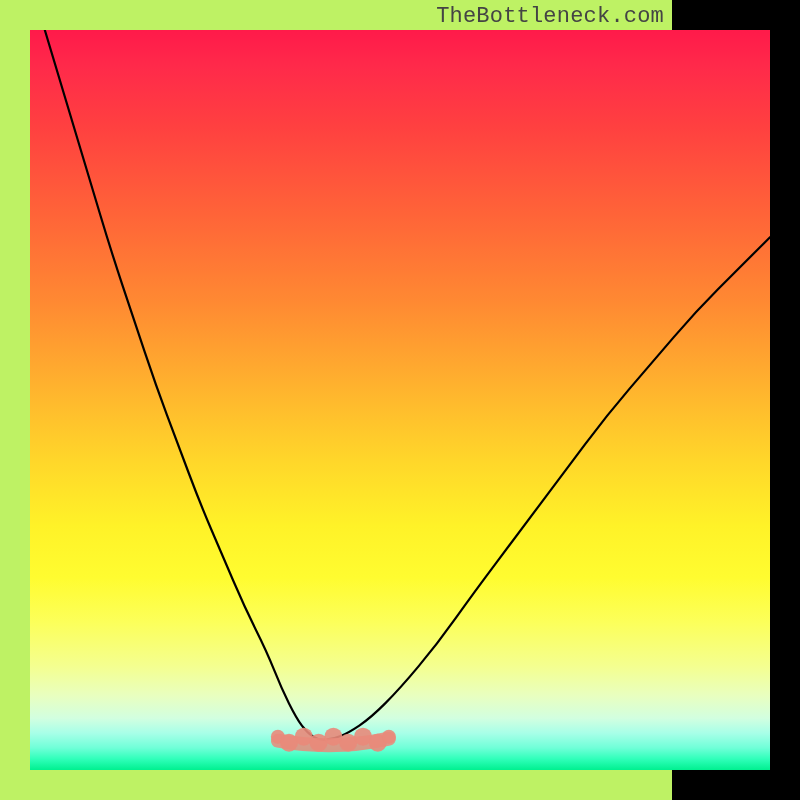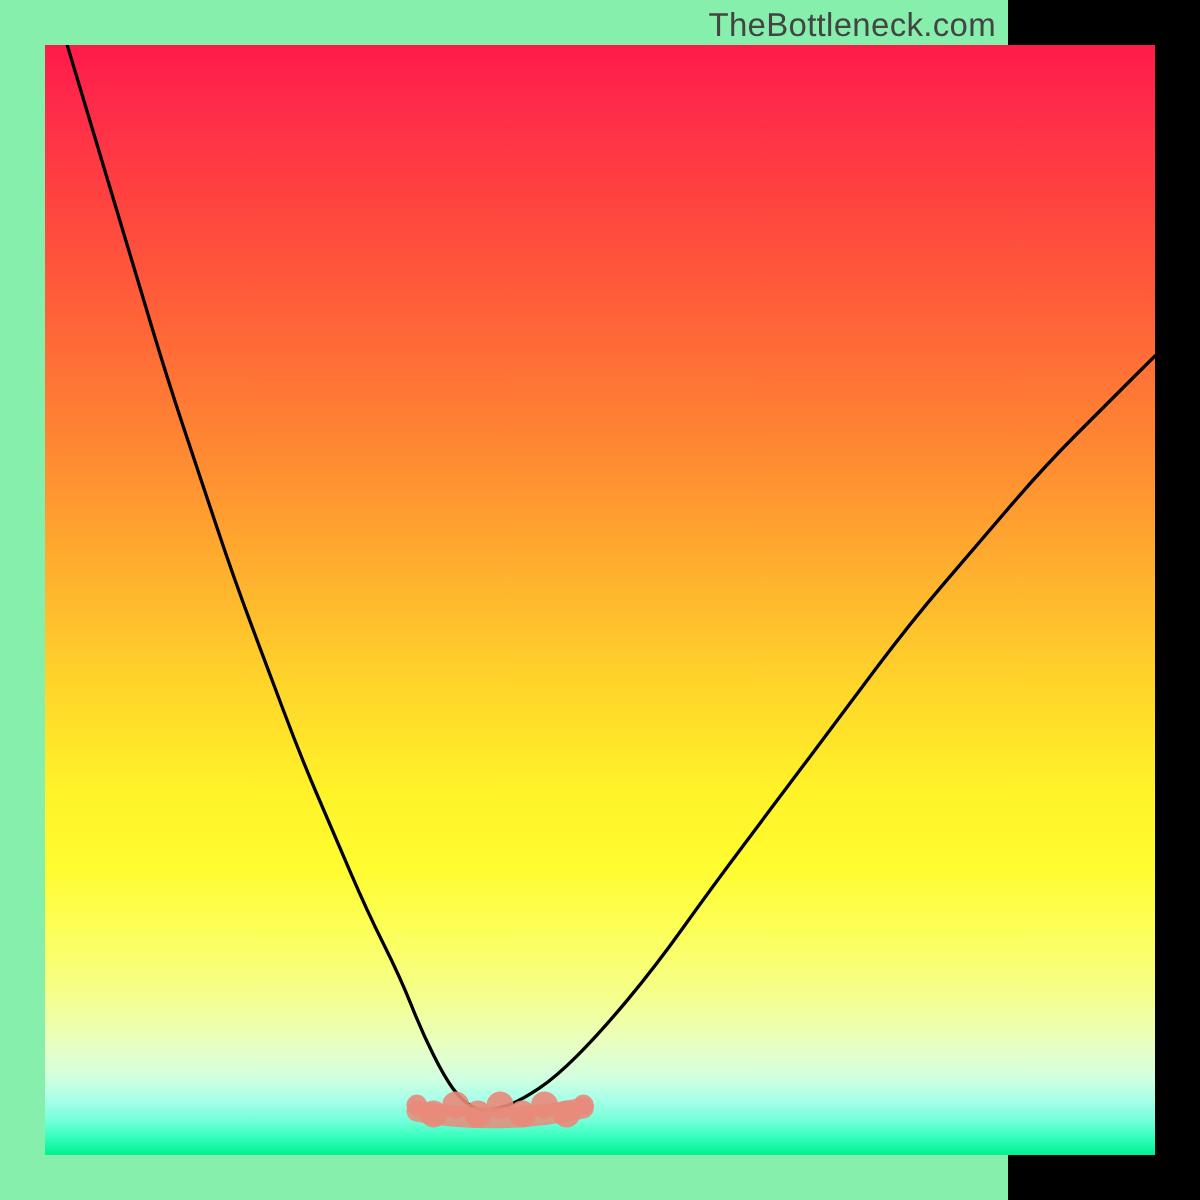--- a/index.html
+++ b/index.html
@@ -9,21 +9,22 @@
     height: 800px;
     overflow: hidden;
     background: #000;
     font-family: Arial, Helvetica, sans-serif;
   }
   .frame {
     position: absolute;
     top: 0; left: 0;
     width: 672px;
     height: 800px;
-    background: #86efac;
+    background: #bef264;
+    font-family: Liberation Mono, monospace;
   }
   .plot {
     position: absolute;
     top: 30px;
     left: 30px;
     width: 740px;
     height: 740px;
     overflow: hidden;
   }
   .gradient {

